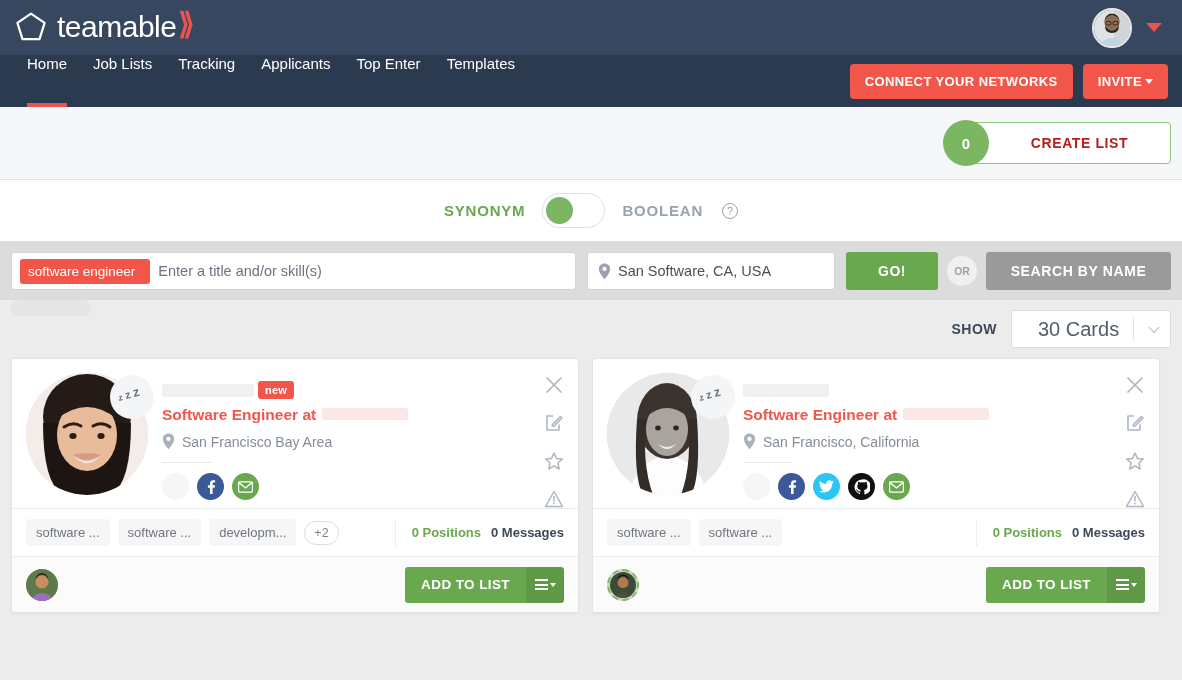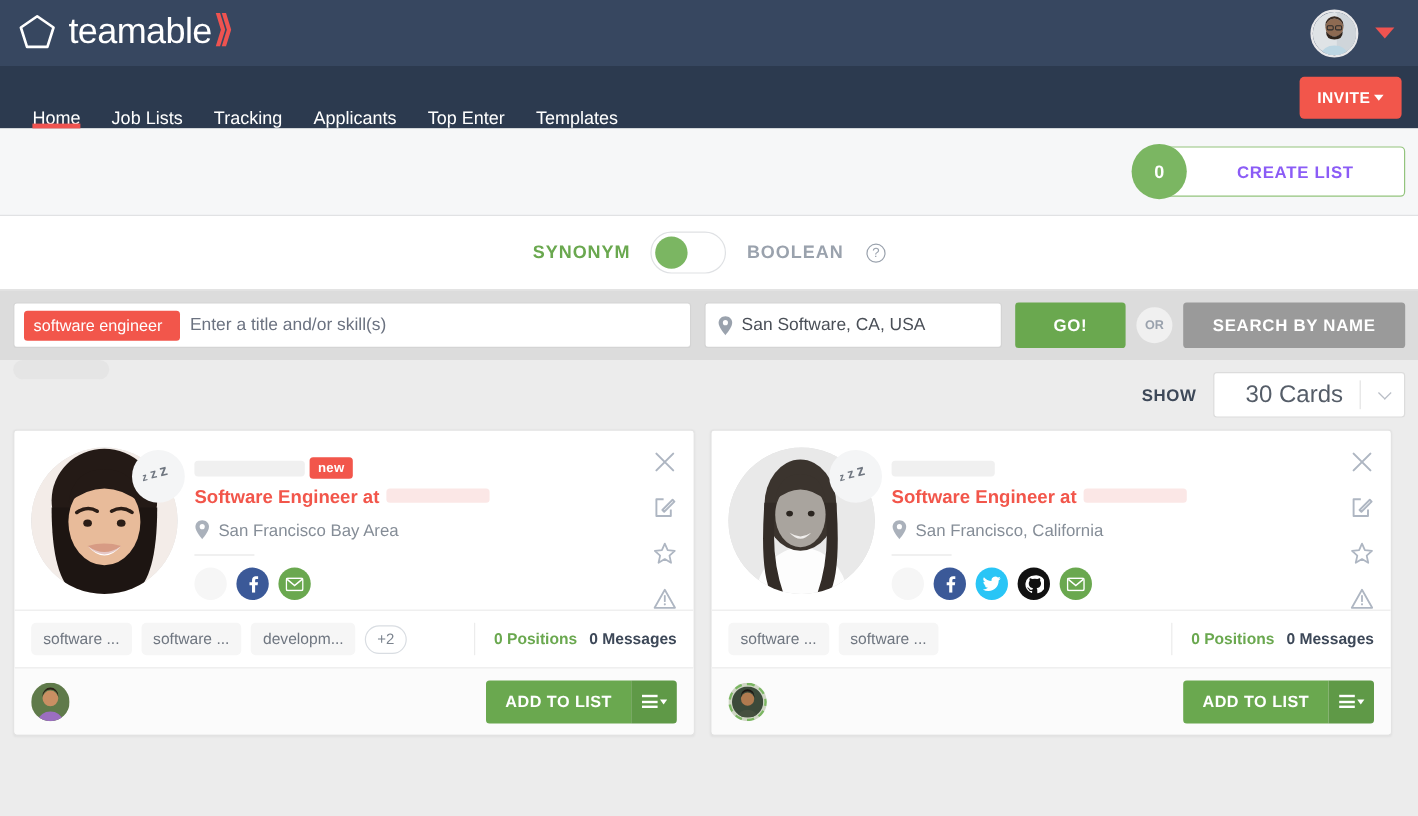--- a/index.html
+++ b/index.html
@@ -67,21 +67,21 @@
     display: flex;
     align-items: center;
     padding: 0 14px;
   }
   .nav-items { display: flex; align-items: stretch; height: 52px; }
   .nav-item {
     color: #ffffff;
     font-size: 15px;
     padding: 0 13px;
     display: flex;
-    align-items: flex-end;
+    align-items: flex-start;
     height: 52px;
     position: relative;
     white-space: nowrap;
     cursor: pointer;
   }
   .nav-item.active::after {
     content: "";
     position: absolute;
     left: 13px; right: 13px; bottom: 0;
     height: 4px;
@@ -136,21 +136,21 @@
     color: #fff;
     display: flex; align-items: center; justify-content: center;
     font-size: 15px; font-weight: bold;
     position: relative; z-index: 2;
     margin-right: -23px;
   }
   .createlist-btn {
     background: #fff;
     border: 1px solid #93c47d;
     border-radius: 4px;
-    color: #8b5cf6;
+    color: #b91c1c;
     font-size: 14px;
     font-weight: bold;
     letter-spacing: 0.6px;
     height: 42px;
     padding: 0 26px 0 48px;
     min-width: 205px;
     text-align: center;
     cursor: pointer;
     font-family: inherit;
   }
@@ -524,20 +524,21 @@
         <span>Applicants</span>
       </div>
     <div class="nav-item">
         <span>Top Enter</span>
       </div>
     <div class="nav-item">
         <span>Templates</span>
       </div>
   </div>
   <div class="nav-right">
+    <button class="btn-red">CONNECT YOUR NETWORKS</button>
     <button class="btn-red"><span>INVITE</span><span class="mini-caret"></span></button>
   </div>
 </div>
 
 <div class="panel">
   <div class="createlist-row">
     <div class="createlist">
       <div class="createlist-badge">0</div>
       <button class="createlist-btn">CREATE LIST</button>
     </div>

